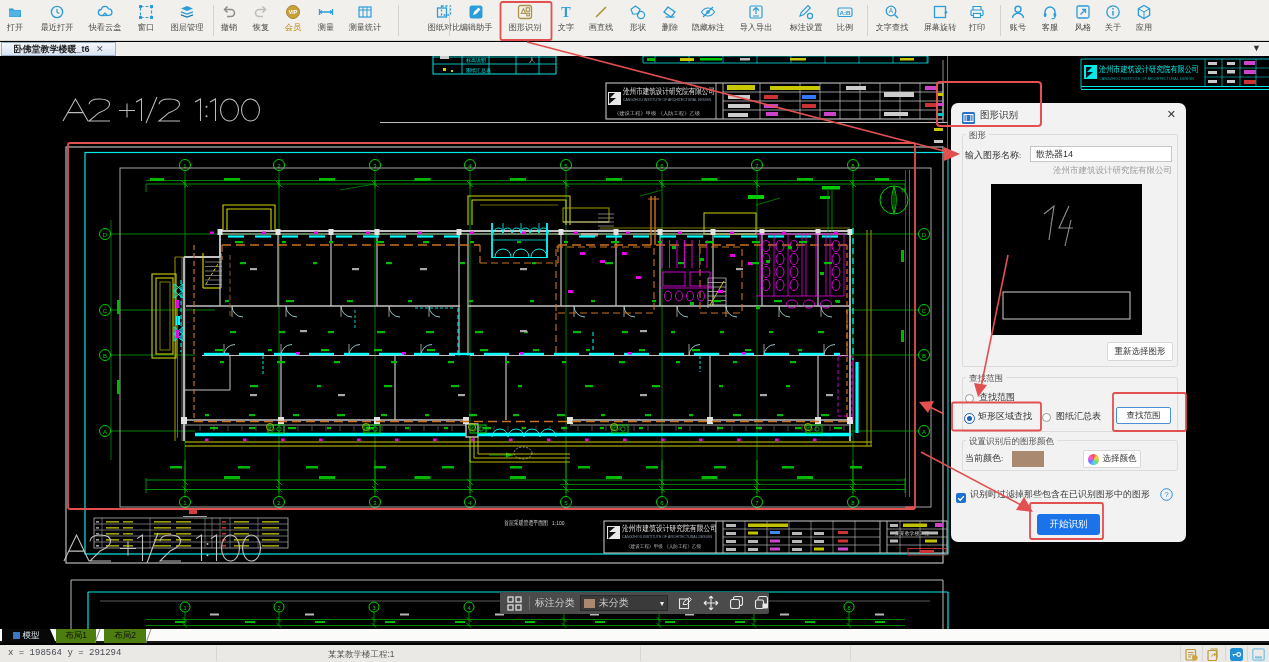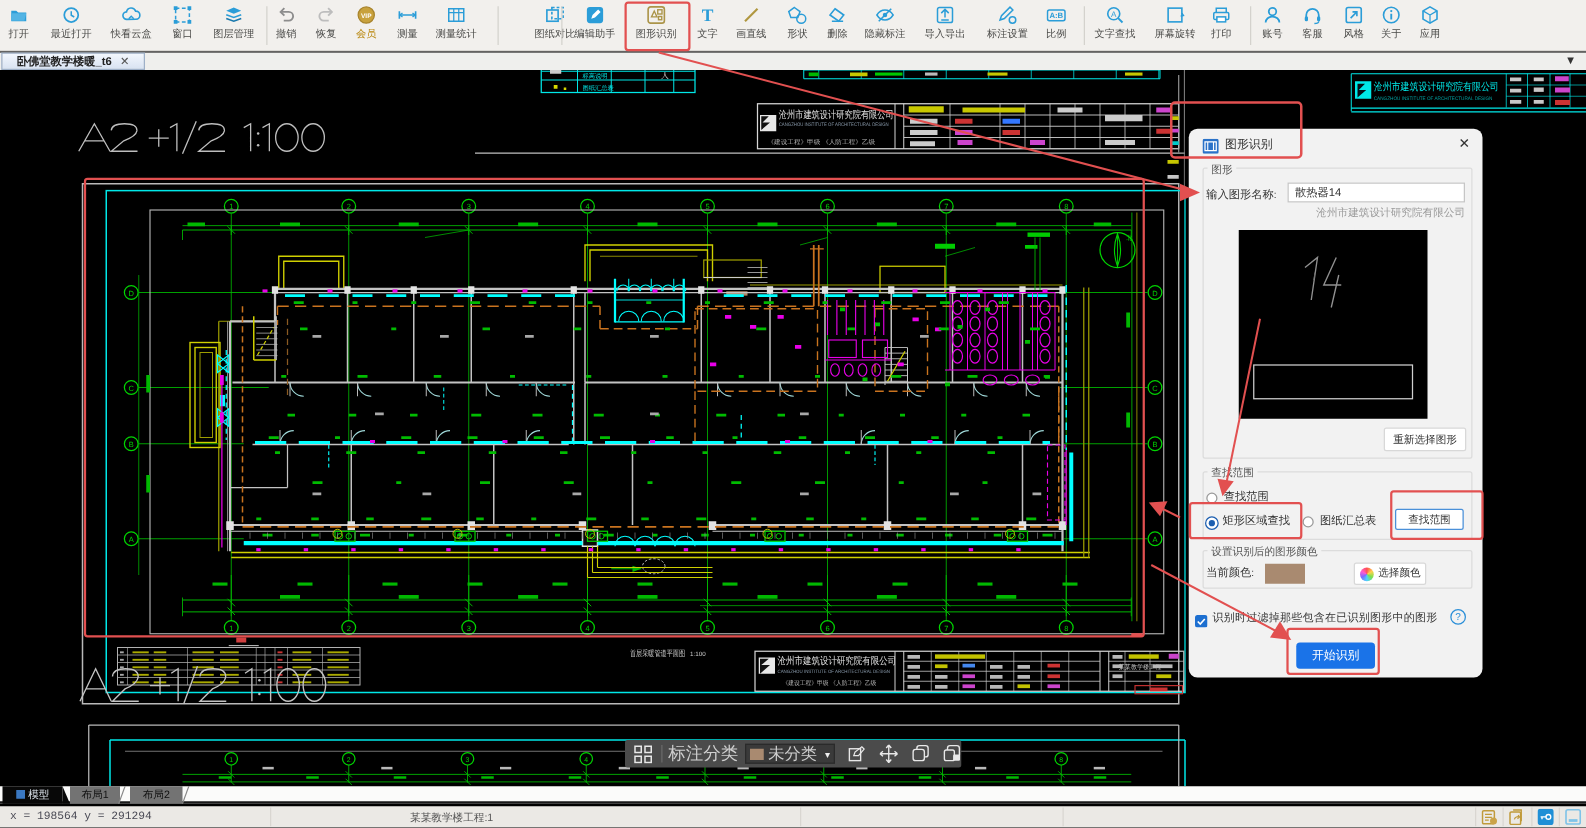--- a/index.html
+++ b/index.html
@@ -10,24 +10,24 @@
 .tsep{position:absolute;top:5px;width:1px;height:31px;background:#d4d2cd}
 #tabrow{position:absolute;left:0;top:42px;width:1269px;height:14px;background:#efefed}
 .doctab{position:absolute;left:1px;top:0;width:115px;height:14px;background:linear-gradient(#f3f7fd,#d9e3f2);border:1px solid #9eb0c8;font-size:9px;font-weight:bold;color:#222;text-align:center;line-height:13px}
 .doctab .x{font-weight:normal;color:#555;margin-left:4px;font-size:9px}
 .ddarr{position:absolute;right:8px;top:1px;font-size:9px;color:#333}
 #canvas{position:absolute;left:0;top:56px;width:1269px;height:573px;background:#000;overflow:hidden}
 #cv{position:absolute;left:0;top:-16px}
 #fbar{position:absolute;left:500px;top:536px;width:269px;height:22px;background:#4b4b4b;border-radius:2px;color:#ddd;display:flex;align-items:center}
 .fgrid{margin-left:7px;height:15px}
 .fsep{width:1px;height:14px;background:#6a6a6a;margin:0 5px 0 7px}
-.flab{font-size:14px;color:#cfcfcf;white-space:nowrap}
+.flab{font-size:10px;color:#cfcfcf;white-space:nowrap}
 .fdd{display:inline-flex;align-items:center;margin-left:5px;width:106px;height:16px;background:#3a3a3a;border:1px solid #2a2a2a}
 .fsw{width:11px;height:9px;background:#a98a70;margin-left:3px}
-.fddt{font-size:13px;color:#cfcfcf;margin-left:4px;flex:1}
+.fddt{font-size:10px;color:#cfcfcf;margin-left:4px;flex:1}
 .fda{font-size:8px;color:#eee;margin-right:3px}
 .fic{margin-left:10px;height:16px}
 #dialog{position:absolute;left:951px;top:47px;width:235px;height:439px;background:#f2f2f2;border-radius:7px;box-shadow:0 2px 10px rgba(0,0,0,.5);font-family:"Liberation Sans",sans-serif}
 .dtitle{position:absolute;left:0;top:0;width:100%;height:26px}
 .dico{position:absolute;left:11px;top:7px}
 .dtt{position:absolute;left:29px;top:6px;font-size:9.5px;color:#333}
 .dx{position:absolute;right:10px;top:5px;font-size:11px;color:#333}
 .grp{position:absolute;border:1px solid #dcdcdc;border-radius:2px}
 .glab{position:absolute;left:3px;top:-5px;background:#f2f2f2;padding:0 3px;font-size:8.5px;color:#555}
 .row{position:absolute;font-size:9px;color:#333}
@@ -40,21 +40,21 @@
 .radio.checked{width:11px;height:11px;border:1px solid #1d5fb0;background:#fff}
 .radio.checked::after{content:"";position:absolute;left:2px;top:2px;width:5px;height:5px;border-radius:50%;background:#1d5fb0}
 .rlab{position:absolute;font-size:9px;color:#333;white-space:nowrap}
 .cbx{position:absolute;left:5px;top:386px}
 .cblab{position:absolute;left:19px;top:386px;font-size:8.8px;color:#333;white-space:nowrap;letter-spacing:0.2px}
 .qmark{position:absolute;left:209px;top:384px}
 .bstart{position:absolute;left:86px;top:411px;width:63px;height:21px;background:#1a73e8;border-radius:3px;color:#fff;font-size:9.5px;display:flex;align-items:center;justify-content:center}
 #sheets{position:absolute;left:0;top:629px;width:1269px;height:14px;background:#fbfbfa;border-bottom:2px solid #1a1a1a}
 .sh-black{position:absolute;left:2px;top:0;width:48px;height:14px;background:#080808;color:#dfe6ef;font-size:8.5px;text-align:center;line-height:13px}
 .mico{display:inline-block;width:7px;height:7px;background:#3a78c2;margin-right:3px;vertical-align:-1px}
-.sh-tab{position:absolute;top:0;height:14px;background:#737373;color:#111;font-size:8.5px;text-align:center;line-height:13px}
+.sh-tab{position:absolute;top:0;height:14px;background:#4d7c0f;color:#111;font-size:8.5px;text-align:center;line-height:13px}
 .sh-tab:nth-of-type(3){left:56px;width:40px}
 .sh-tab:nth-of-type(5){left:104px;width:42px}
 .sh-sl{position:absolute;left:50px;top:0;width:0;height:0;border-left:6px solid #080808;border-top:14px solid transparent}
 .sh-sl2{position:absolute;left:97px;top:0;width:1px;height:14px;background:#888;transform:skewX(-20deg)}
 .sh-sl3{position:absolute;left:148px;top:0;width:1px;height:14px;background:#888;transform:skewX(-20deg)}
 #status{position:absolute;left:0;top:645px;width:1269px;height:17px;background:#ebe9e5}
 .st-xy{position:absolute;left:8px;top:3px;font-family:"Liberation Mono",monospace;font-size:9px;color:#4a4a55}
 .st-mid{position:absolute;left:328px;top:4px;font-size:8.5px;color:#555}
 .sdiv{position:absolute;top:1px;width:1px;height:15px;background:#d9d6d1}
 .sic{position:absolute;top:2px}

